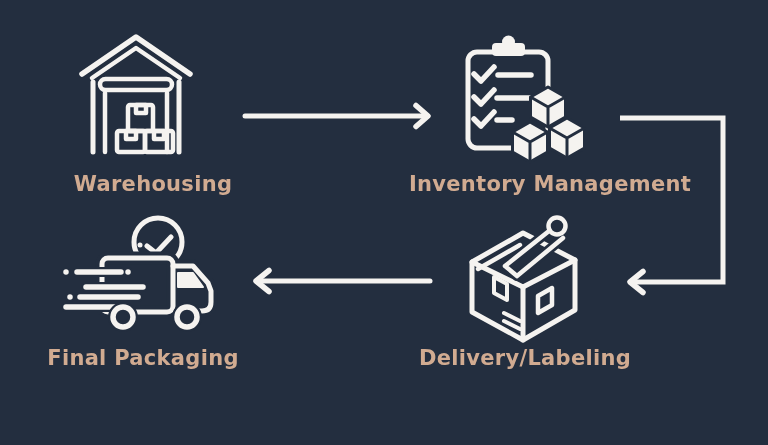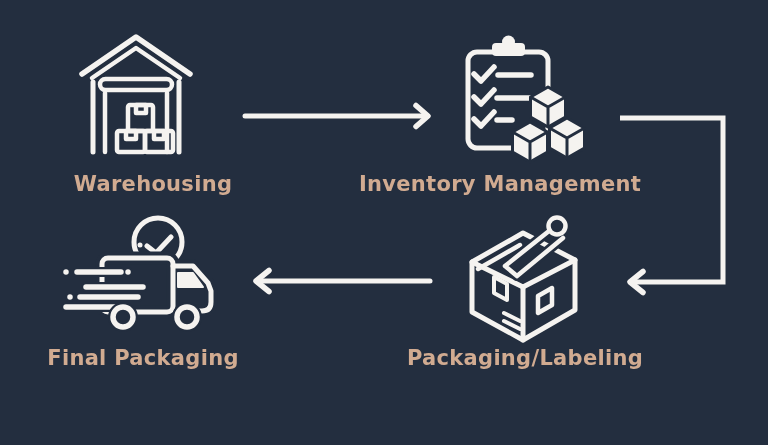--- a/index.html
+++ b/index.html
@@ -118,16 +118,16 @@
       <g>
         <circle cx="123" cy="317" r="10" stroke="#232e3f" stroke-width="10" fill="#232e3f"></circle>
         <circle cx="187" cy="317" r="10" stroke="#232e3f" stroke-width="10" fill="#232e3f"></circle>
         <circle cx="123" cy="317" r="10" stroke="#f5f3f0" stroke-width="5.5" fill="none"></circle>
         <circle cx="187" cy="317" r="10" stroke="#f5f3f0" stroke-width="5.5" fill="none"></circle>
       </g>
     </g>
   </svg>
 
   <div class="step-label" style="left:153px;top:184px">Warehousing</div>
-  <div class="step-label" style="left:500px;top:184px">Inventory Management</div>
-  <div class="step-label" style="left:525px;top:358px">Packaging/Labeling</div>
+  <div class="step-label" style="left:550px;top:184px">Inventory Management</div>
+  <div class="step-label" style="left:525px;top:358px">Delivery/Labeling</div>
   <div class="step-label" style="left:143px;top:358px">Final Packaging</div>
 </div>
 
 </body></html>

